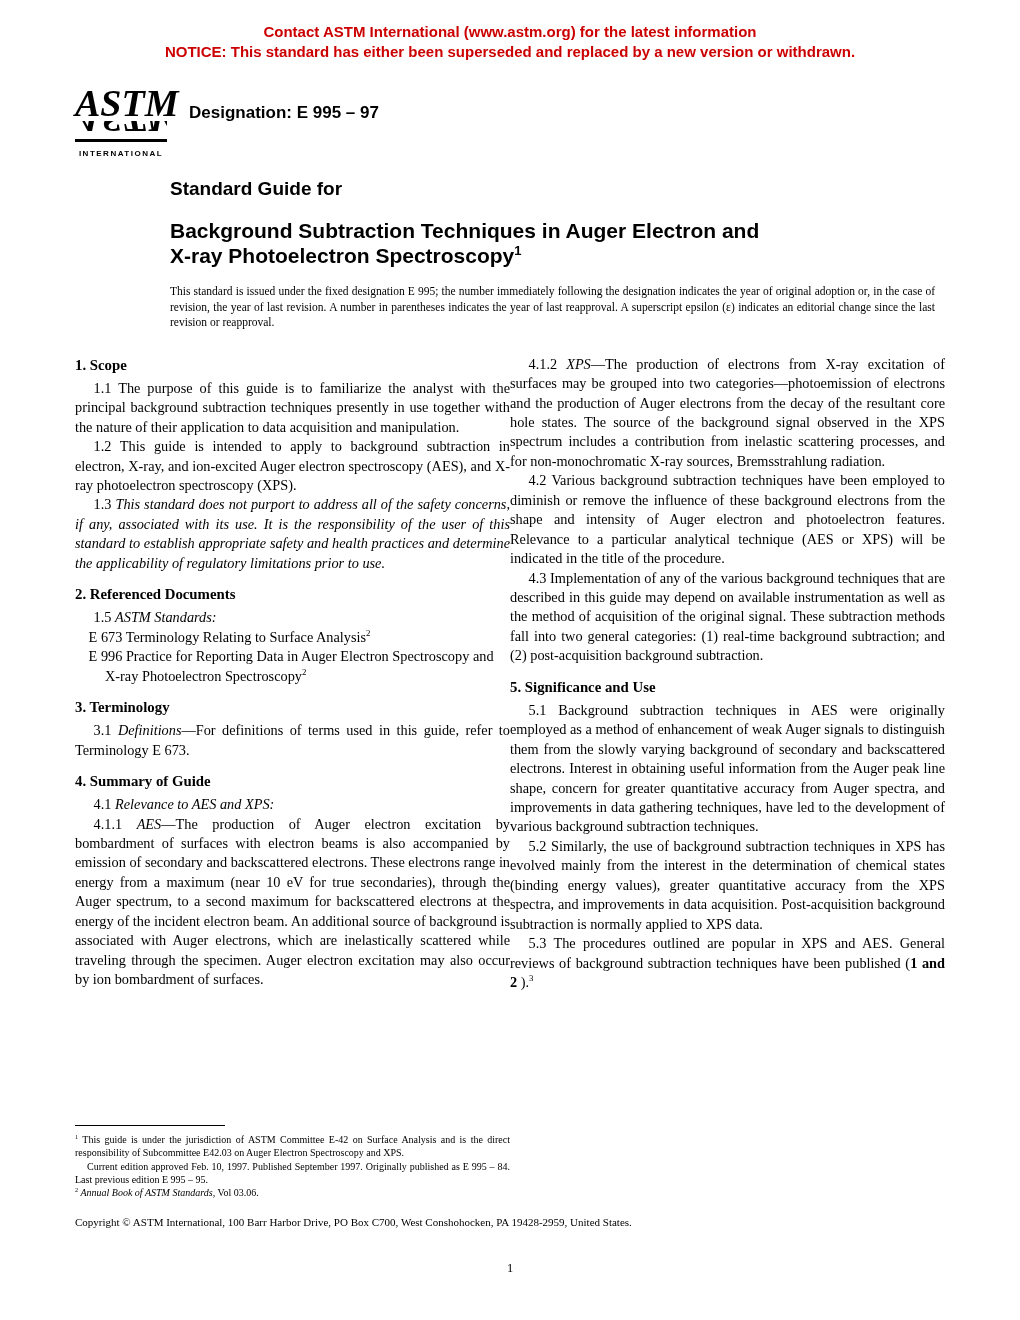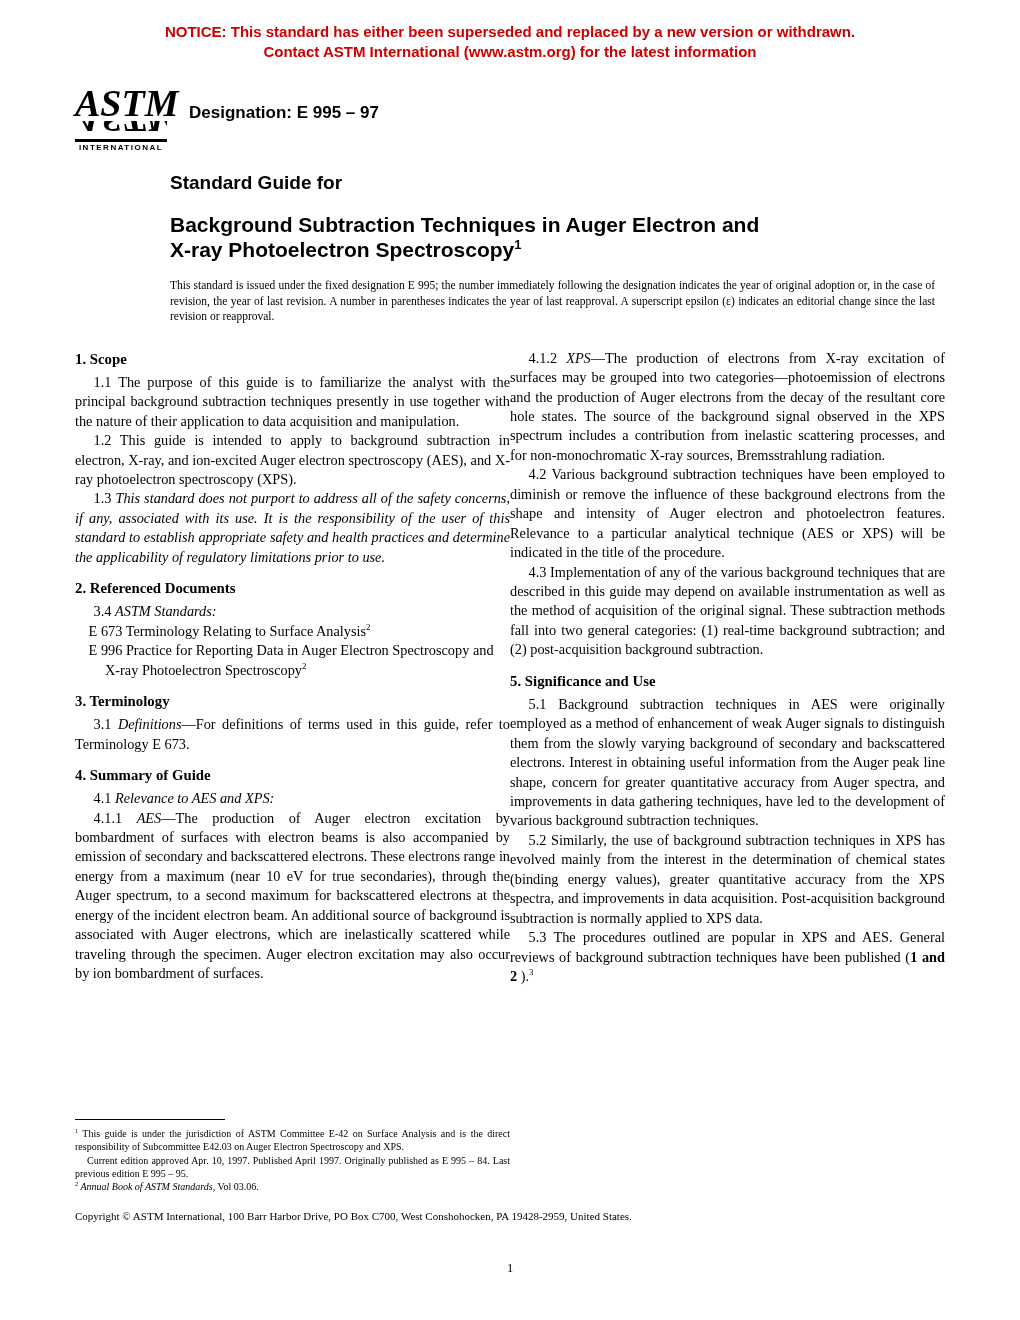--- a/index.html
+++ b/index.html
@@ -15,21 +15,21 @@
     font-size:15px; line-height:1.35;
   }
   .header { margin:24px 75px 0 75px; display:flex; align-items:flex-start; }
   .logo { width:92px; text-align:center; }
   .logo-astm {
     font-family:"Liberation Serif", serif; font-weight:bold; font-style:italic;
     font-size:38px; line-height:0.85; white-space:nowrap;text-align:right;
   }
   .logo-astm.reflect { transform:scaleY(-1); height:14px; overflow:hidden; margin-top:2px; }
   .logo-intl {
-    margin-top:4px; border-top:3px solid #000; padding-top:1px;
+    margin-top:4px; border-top:3px solid #000; padding-top:7px;
     font-family:"Liberation Sans", sans-serif; font-weight:bold;
     font-size:8px; letter-spacing:1.5px; white-space:nowrap;
   }
   .designation {
     margin:16px 0 0 22px; font-family:"Liberation Sans", sans-serif;
     font-weight:bold; font-size:17px;
   }
   .title-block { margin:20px 85px 0 170px; }
   .title-kicker { font-family:"Liberation Sans", sans-serif; font-weight:bold; font-size:19px; }
   .title-main {
@@ -55,22 +55,22 @@
   .page-number { position:absolute; bottom:44px; left:0; right:0; text-align:center; font-size:12.5px; }
   em { font-style:italic; }
   b { font-weight:bold; }
 </style>
 </head>
 <body>
 
 <div class="page">
 
   <div class="notice">
+    <div>Contact ASTM International (www.astm.org) for the latest information</div>
     <div>NOTICE: This standard has either been superseded and replaced by a new version or withdrawn.</div>
-    <div>Contact ASTM International (www.astm.org) for the latest information</div>
   </div>
 
   <div class="header">
     <div class="logo">
       <div class="logo-astm">ASTM</div>
       <div class="logo-astm reflect">ASTM</div>
       <div class="logo-intl">INTERNATIONAL</div>
     </div>
     <div class="designation">Designation: E 995 – 97</div>
   </div>
@@ -86,35 +86,35 @@
 
   <div class="columns">
 
     <div class="col">
       <h2 class="sec-heading first">1.  Scope</h2>
       <p class="para">1.1 The purpose of this guide is to familiarize the analyst with the principal background subtraction techniques presently in use together with the nature of their application to data acquisition and manipulation.</p>
       <p class="para">1.2 This guide is intended to apply to background subtraction in electron, X-ray, and ion-excited Auger electron spectroscopy (AES), and X-ray photoelectron spectroscopy (XPS).</p>
       <p class="para"><span>1.3 </span><em>This standard does not purport to address all of the safety concerns, if any, associated with its use. It is the responsibility of the user of this standard to establish appropriate safety and health practices and determine the applicability of regulatory limitations prior to use.</em></p>
 
       <h2 class="sec-heading">2.  Referenced Documents</h2>
-      <p class="para"><span>3.4 </span><em>ASTM Standards:</em></p>
+      <p class="para"><span>1.5 </span><em>ASTM Standards:</em></p>
       <p class="ref-entry"><span>E 673  Terminology Relating to Surface Analysis</span><sup>2</sup></p>
       <p class="ref-entry"><span>E 996  Practice for Reporting Data in Auger Electron Spectroscopy and X-ray Photoelectron Spectroscopy</span><sup>2</sup></p>
 
       <h2 class="sec-heading">3.  Terminology</h2>
       <p class="para"><span>3.1 </span><em>Definitions</em><span>—For definitions of terms used in this guide, refer to Terminology E 673.</span></p>
 
       <h2 class="sec-heading">4.  Summary of Guide</h2>
       <p class="para"><span>4.1 </span><em>Relevance to AES and XPS:</em></p>
       <p class="para"><span>4.1.1 </span><em>AES</em><span>—The production of Auger electron excitation by bombardment of surfaces with electron beams is also accompanied by emission of secondary and backscattered electrons. These electrons range in energy from a maximum (near 10 eV for true secondaries), through the Auger spectrum, to a second maximum for backscattered electrons at the energy of the incident electron beam. An additional source of background is associated with Auger electrons, which are inelastically scattered while traveling through the specimen. Auger electron excitation may also occur by ion bombardment of surfaces.</span></p>
 
       <div class="fn-block">
         <div class="fn-rule"></div>
         <p class="fn"><sup>1</sup><span> This guide is under the jurisdiction of ASTM Committee E-42 on Surface Analysis and is the direct responsibility of Subcommittee E42.03 on Auger Electron Spectroscopy and XPS.</span></p>
-        <p class="fn indent">Current edition approved Apr. 10, 1997. Published April 1997. Originally published as E 995 – 84. Last previous edition E 995 – 95.</p>
+        <p class="fn indent">Current edition approved Feb. 10, 1997. Published September 1997. Originally published as E 995 – 84. Last previous edition E 995 – 95.</p>
         <p class="fn"><sup>2</sup><em> Annual Book of ASTM Standards</em><span>, Vol 03.06.</span></p>
       </div>
     </div>
 
     <div class="col">
       <p class="para"><span>4.1.2 </span><em>XPS</em><span>—The production of electrons from X-ray excitation of surfaces may be grouped into two categories—photoemission of electrons and the production of Auger electrons from the decay of the resultant core hole states. The source of the background signal observed in the XPS spectrum includes a contribution from inelastic scattering processes, and for non-monochromatic X-ray sources, Bremsstrahlung radiation.</span></p>
       <p class="para">4.2 Various background subtraction techniques have been employed to diminish or remove the influence of these background electrons from the shape and intensity of Auger electron and photoelectron features. Relevance to a particular analytical technique (AES or XPS) will be indicated in the title of the procedure.</p>
       <p class="para">4.3 Implementation of any of the various background techniques that are described in this guide may depend on available instrumentation as well as the method of acquisition of the original signal. These subtraction methods fall into two general categories: (1) real-time background subtraction; and (2) post-acquisition background subtraction.</p>
 
       <h2 class="sec-heading">5.  Significance and Use</h2>

